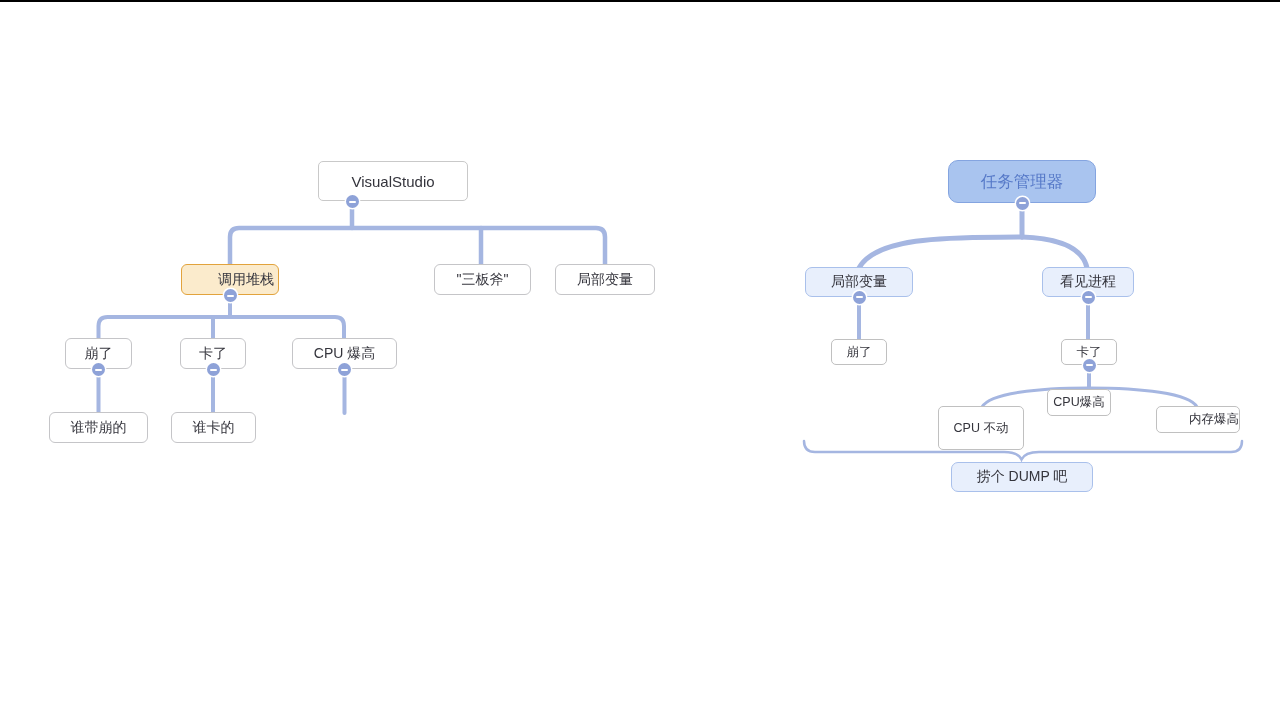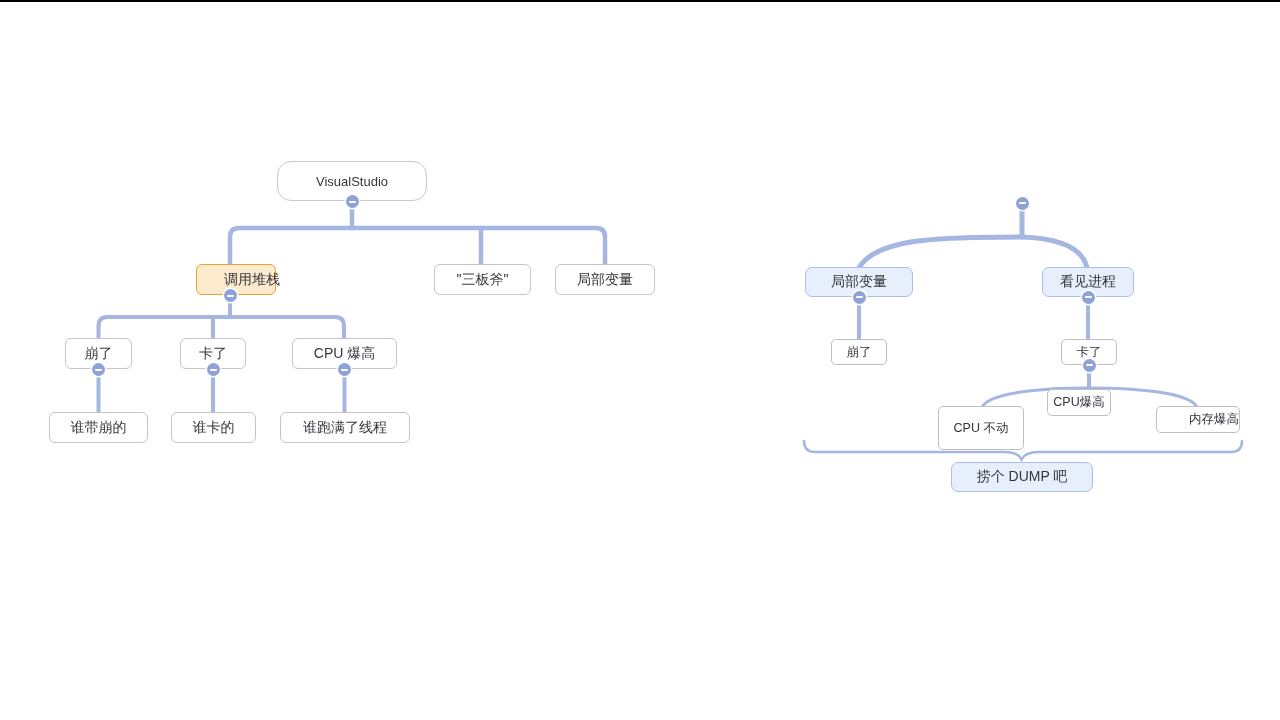--- a/index.html
+++ b/index.html
@@ -7,21 +7,21 @@
     position:relative;width:1280px;height:720px;overflow:hidden;background:#ffffff;
     font-family:"Liberation Sans",sans-serif;
   }
   #topbar{position:absolute;left:0;top:0;width:1280px;height:2px;background:#000;}
   svg.wires{position:absolute;left:0;top:0;z-index:1;}
   .node{
     position:absolute;z-index:2;display:flex;align-items:center;justify-content:center;
     box-sizing:border-box;background:#ffffff;border:1px solid #C5C5C8;color:#34343C;
     white-space:nowrap;cursor:default;
   }
-  .n-root-left{border-color:#C9C9C9;border-radius:14px;font-size:13px;}
+  .n-root-left{border-color:#C9C9C9;border-radius:5px;font-size:15px;margin-left:41px;}
   .n-white{border-radius:6px;font-size:14px;}
   .n-orange{background:#FBEBCC;border:1px solid #E2A33C;border-radius:6px;font-size:14px;}
   .n-blue-root{background:#A9C4EF;border:1px solid #84A4E0;color:#5679C8;border-radius:10px;font-size:16.5px;}
   .n-lightblue{background:#E8EFFC;border:1px solid #A9C0EB;border-radius:7px;font-size:14px;}
   .n-white-sm{border-color:#C0C0C0;border-radius:5px;font-size:12.5px;}
   .collapse{
     position:absolute;z-index:3;width:13px;height:13px;border-radius:50%;
     background:#8EA2D8;box-shadow:0 0 0 1.5px #ffffff;
     display:flex;align-items:center;justify-content:center;
   }
@@ -59,30 +59,30 @@
 
     <path class="wire w4" d="M 1089 363 V 388"></path>
     <path class="wire w3" d="M 1089 388 C 1038 388 990 393 982 407"></path>
     <path class="wire w3" d="M 1089 388 V 407"></path>
     <path class="wire w3" d="M 1089 388 C 1140 388 1190 393 1197 407"></path>
 
     <path class="wire w25" d="M 804 441 Q 804 452 815 452 H 1004 Q 1018 452 1021.5 459.5 Q 1025 452 1039 452 H 1231 Q 1242 452 1242 441"></path>
   </svg>
 
   <div class="node n-root-left" style="left:277px;top:161px;width:150px;height:40px;">VisualStudio</div>
-  <div class="node n-orange" style="left:196px;top:264px;width:80px;height:31px;padding-left:32px;">调用堆栈</div>
+  <div class="node n-orange" style="left:181px;top:264px;width:98px;height:31px;padding-left:32px;">调用堆栈</div>
   <div class="node n-white" style="left:434px;top:264px;width:97px;height:31px;">"三板斧"</div>
   <div class="node n-white" style="left:555px;top:264px;width:100px;height:31px;">局部变量</div>
   <div class="node n-white" style="left:65px;top:338px;width:67px;height:31px;">崩了</div>
   <div class="node n-white" style="left:180px;top:338px;width:66px;height:31px;">卡了</div>
   <div class="node n-white" style="left:292px;top:338px;width:105px;height:31px;">CPU 爆高</div>
   <div class="node n-white" style="left:49px;top:412px;width:99px;height:31px;font-family:Liberation Serif, serif;">谁带崩的</div>
   <div class="node n-white" style="left:171px;top:412px;width:85px;height:31px;">谁卡的</div>
-  <div class="node n-white" style="left:280px;top:412px;width:130px;height:31px;">谁跑满了线程</div>
 
+  <div class="node n-blue-root" style="left:948px;top:160px;width:148px;height:43px;">任务管理器</div>
   <div class="node n-lightblue" style="left:805px;top:267px;width:108px;height:30px;">局部变量</div>
   <div class="node n-lightblue" style="left:1042px;top:267px;width:92px;height:30px;">看见进程</div>
   <div class="node n-white-sm" style="left:831px;top:339px;width:56px;height:26px;">崩了</div>
   <div class="node n-white-sm" style="left:1061px;top:339px;width:56px;height:26px;">卡了</div>
   <div class="node n-white-sm" style="left:938px;top:406px;width:86px;height:44px;">CPU 不动</div>
   <div class="node n-white-sm" style="left:1047px;top:389px;width:64px;height:27px;">CPU爆高</div>
   <div class="node n-white-sm" style="left:1156px;top:406px;width:84px;height:27px;padding-left:32px;">内存爆高</div>
   <div class="node n-lightblue" style="left:951px;top:462px;width:142px;height:30px;">捞个 DUMP 吧</div>
 
   <div class="collapse" style="left:345.5px;top:195px;">

